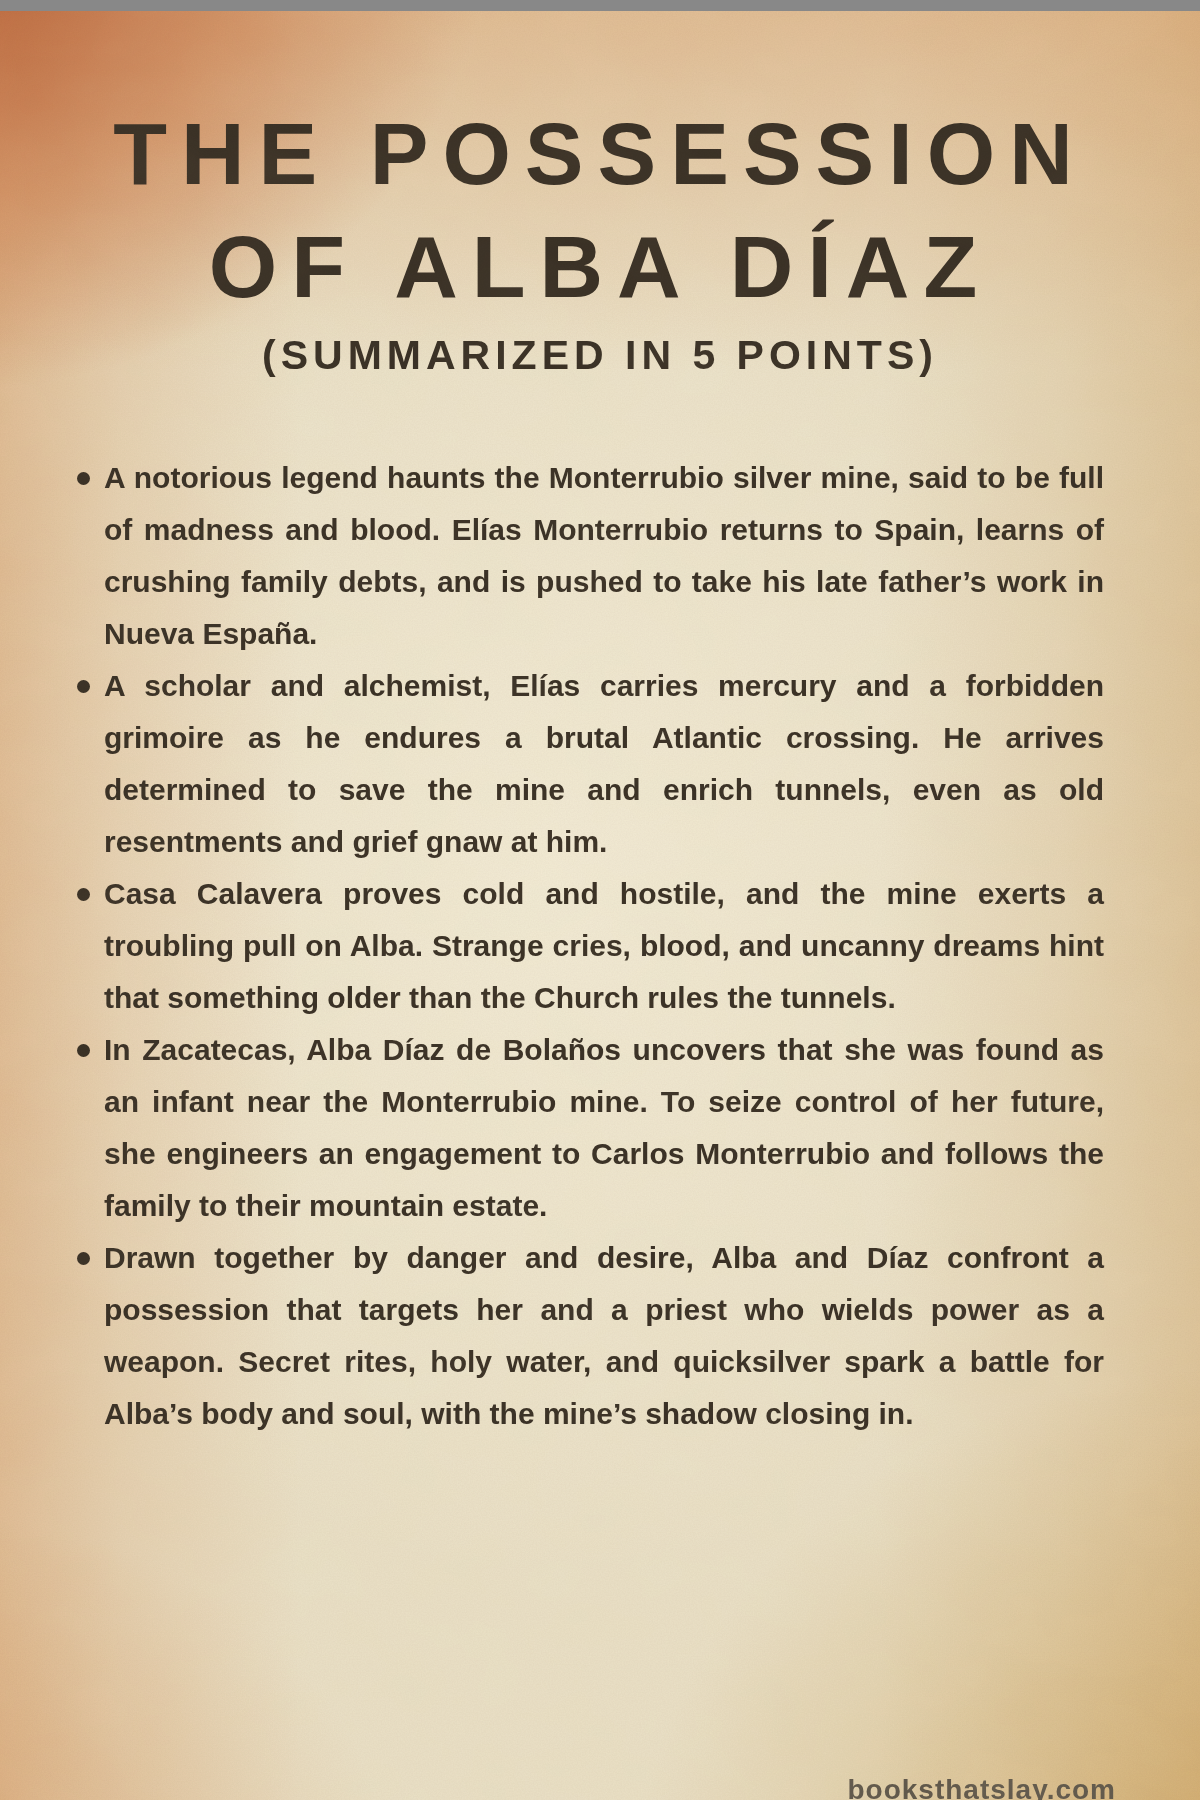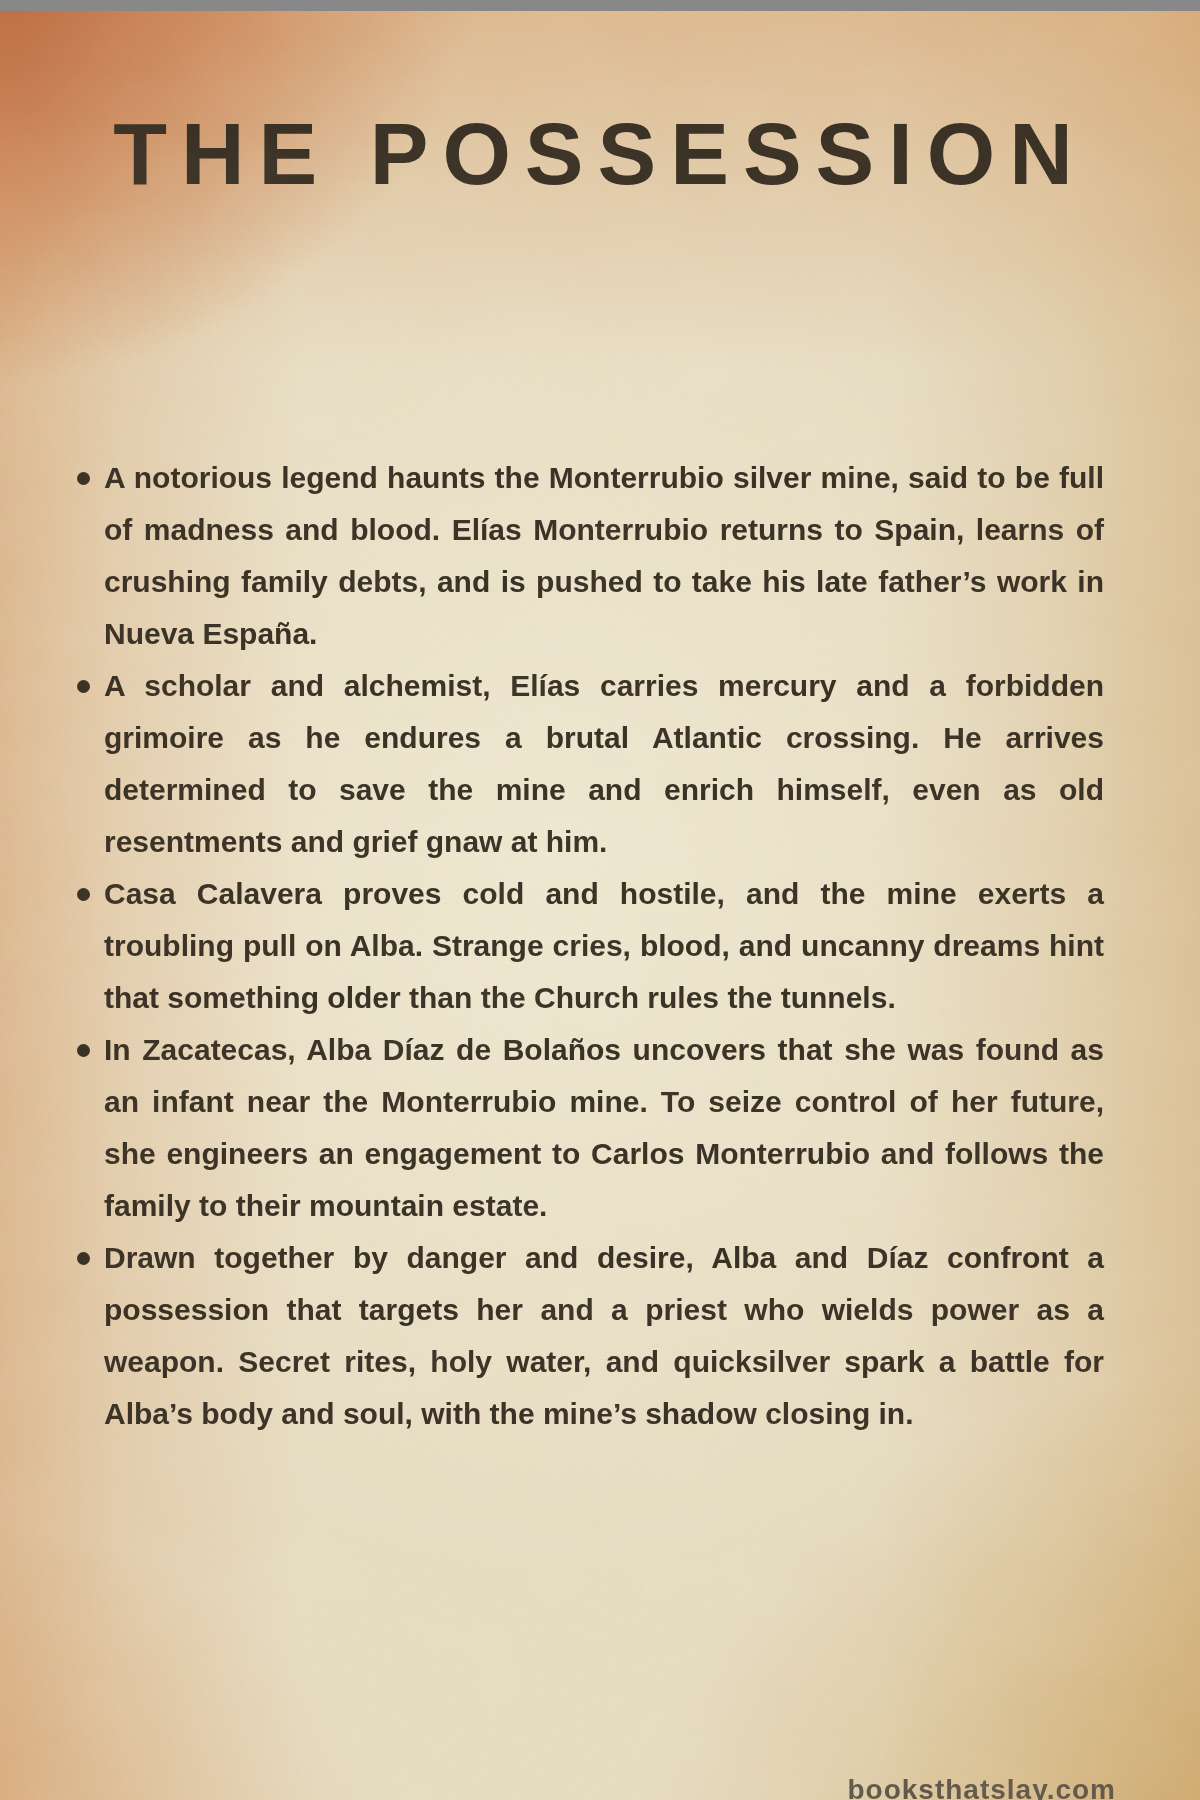--- a/index.html
+++ b/index.html
@@ -89,30 +89,32 @@
     color: var(--watermark-color, #5f574a);
   }
 </style>
 </head>
 <body>
 
 <div class="page">
 
   <header class="header">
     <div class="title-line">THE POSSESSION</div>
+    <div class="title-line">OF ALBA DÍAZ</div>
+    <div class="subtitle">(SUMMARIZED IN 5 POINTS)</div>
   </header>
 
   <ul class="summary-list">
     <li>
       <span class="dot"></span>
       <span>A notorious legend haunts the Monterrubio silver mine, said to be full of madness and blood. Elías Monterrubio returns to Spain, learns of crushing family debts, and is pushed to take his late father’s work in Nueva España.</span>
     </li>
     <li>
       <span class="dot"></span>
-      <span>A scholar and alchemist, Elías carries mercury and a forbidden grimoire as he endures a brutal Atlantic crossing. He arrives determined to save the mine and enrich himself, even as old resentments and grief gnaw at him.</span>
+      <span>A scholar and alchemist, Elías carries mercury and a forbidden grimoire as he endures a brutal Atlantic crossing. He arrives determined to save the mine and enrich tunnels, even as old resentments and grief gnaw at him.</span>
     </li>
     <li>
       <span class="dot"></span>
       <span>Casa Calavera proves cold and hostile, and the mine exerts a troubling pull on Alba. Strange cries, blood, and uncanny dreams hint that something older than the Church rules the tunnels.</span>
     </li>
     <li>
       <span class="dot"></span>
       <span>In Zacatecas, Alba Díaz de Bolaños uncovers that she was found as an infant near the Monterrubio mine. To seize control of her future, she engineers an engagement to Carlos Monterrubio and follows the family to their mountain estate.</span>
     </li>
     <li>

